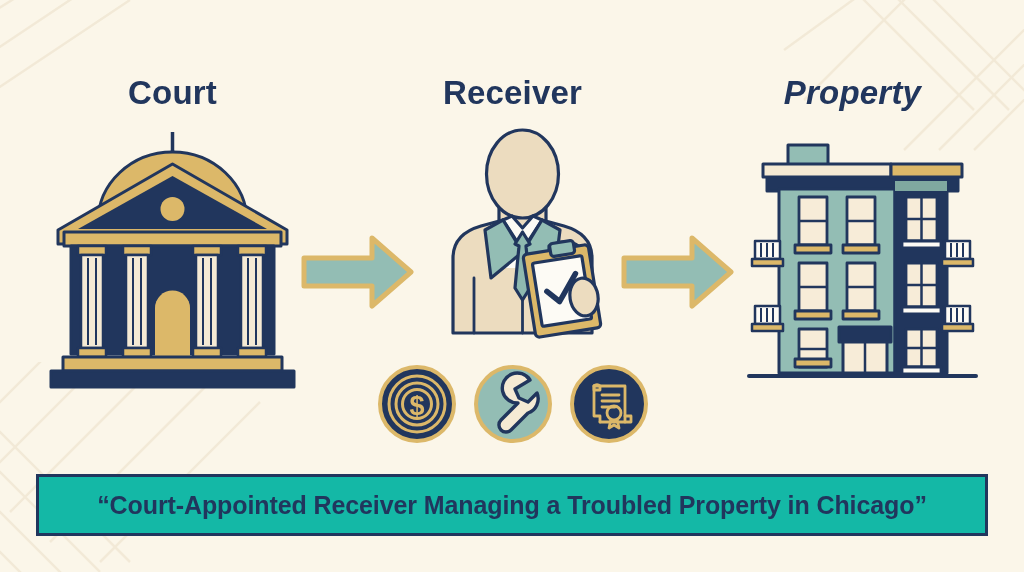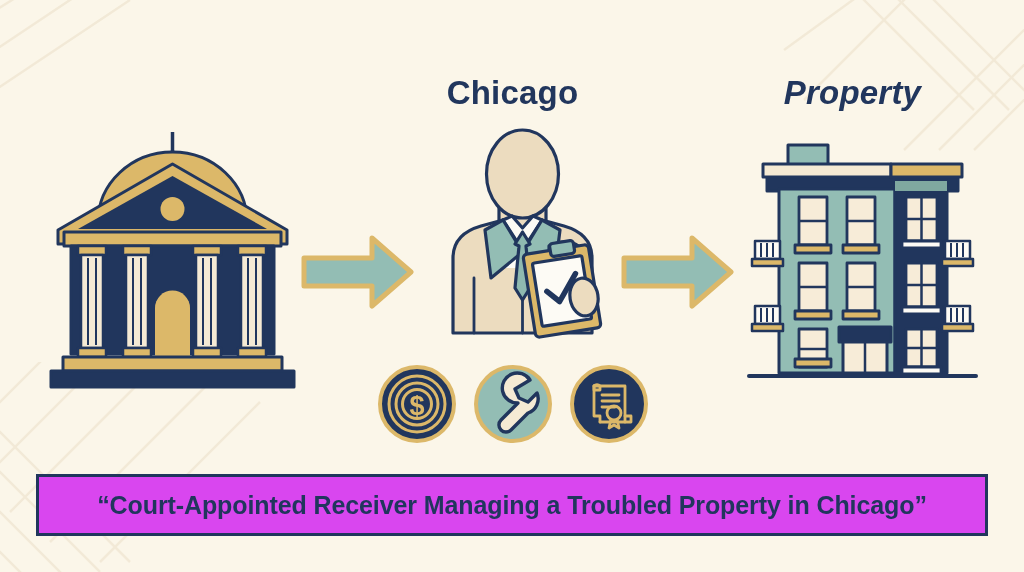--- a/index.html
+++ b/index.html
@@ -69,21 +69,21 @@
   .badge { width: 78px; height: 78px; }
   .badge svg { display: block; width: 100%; height: 100%; }
 
   
   .caption-banner {
     position: absolute;
     left: 36px;
     top: 474px;
     width: 952px;
     height: 62px;
-    background: #d946ef;
+    background: #14b8a6;
     border: 3px solid #21365d;
     box-sizing: border-box;
     display: flex;
     align-items: center;
     justify-content: center;
   }
   .caption-text {
     font-size: 25px;
     font-weight: bold;
     color: #21365d;
@@ -124,21 +124,22 @@
   </svg>
 
   <svg class="corner-pattern tl" viewBox="0 0 150 120">
     <g stroke="#ece0c9" stroke-width="2.5" fill="none">
       <path d="M-10 30 L70 -20"></path>
       <path d="M-10 70 L110 -10"></path>
       <path d="M-10 110 L140 10"></path>
     </g>
   </svg>
 
-  <div class="heading receiver">Chicago</div>
+  <div class="heading court">Court</div>
+  <div class="heading receiver">Receiver</div>
   <div class="heading property">Property</div>
 
   <div class="stage stage-court">
     <svg viewBox="0 0 265 260">
       <g stroke="#21365d" stroke-width="3" stroke-linejoin="round">
 
         <line x1="132.5" y1="2" x2="132.5" y2="26" stroke-width="3.5"></line>
         <circle cx="132.5" cy="31" r="9" fill="#21365d"></circle>
 
         <path d="M58 92 A74.5 70 0 0 1 207 92 Z" fill="#dcb869"></path>

